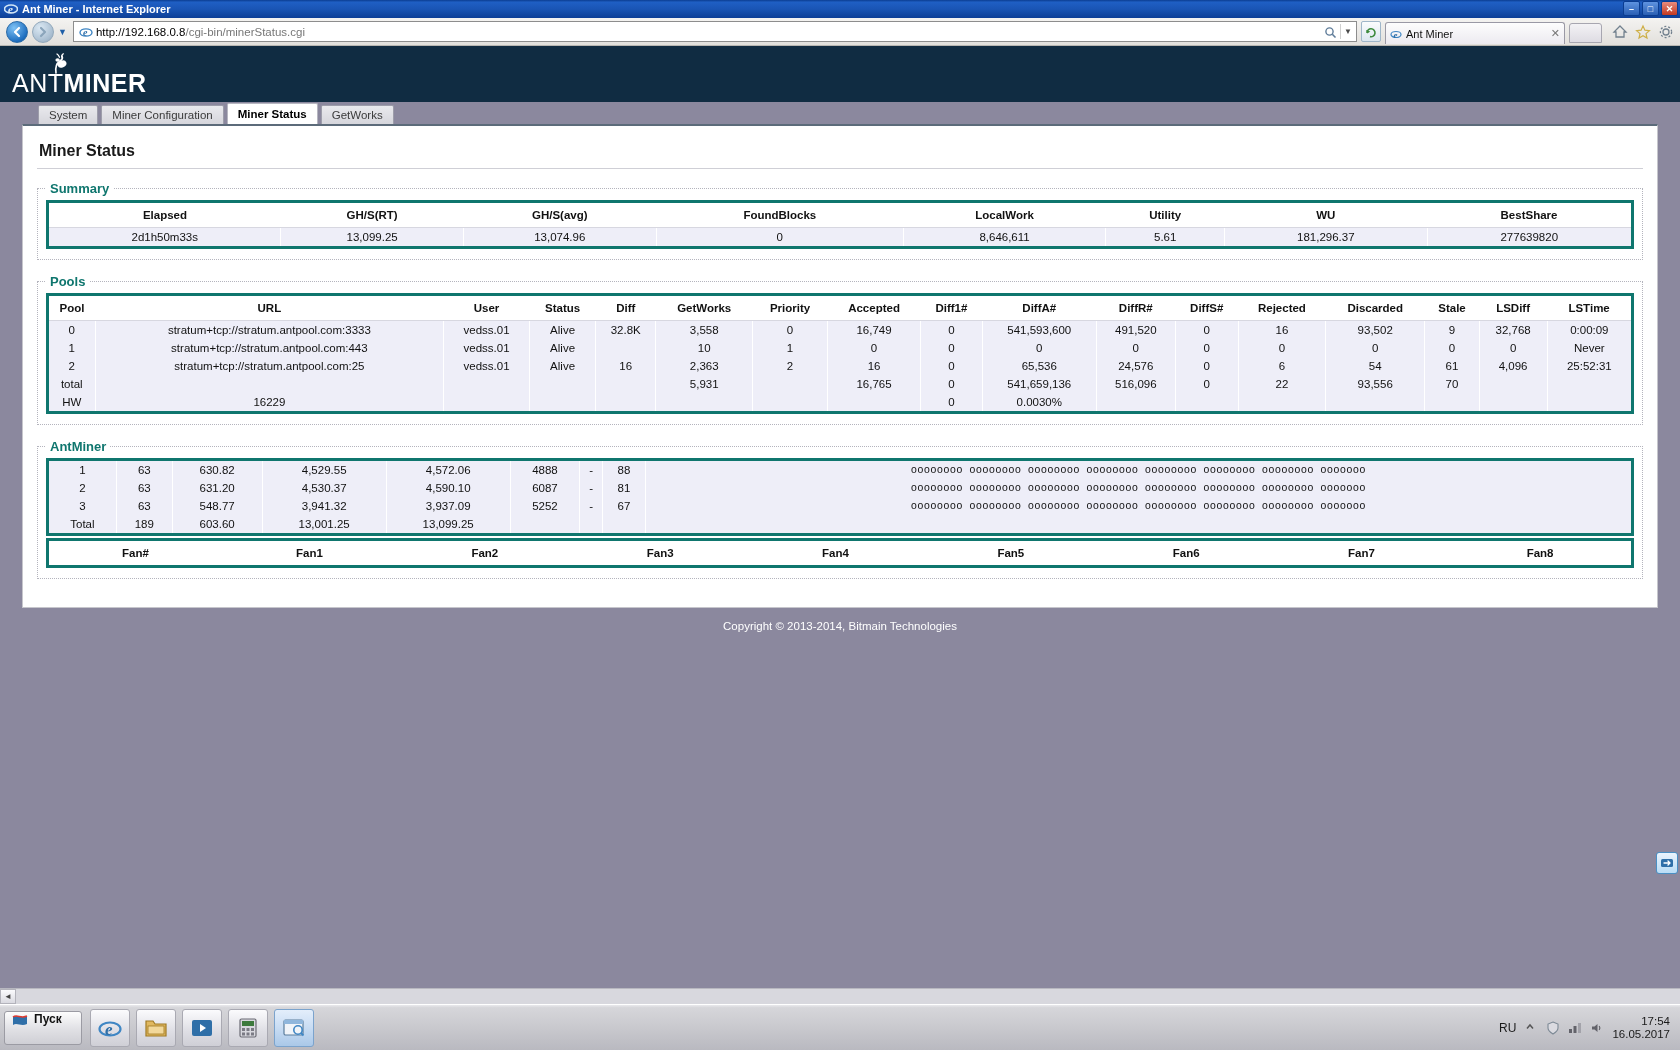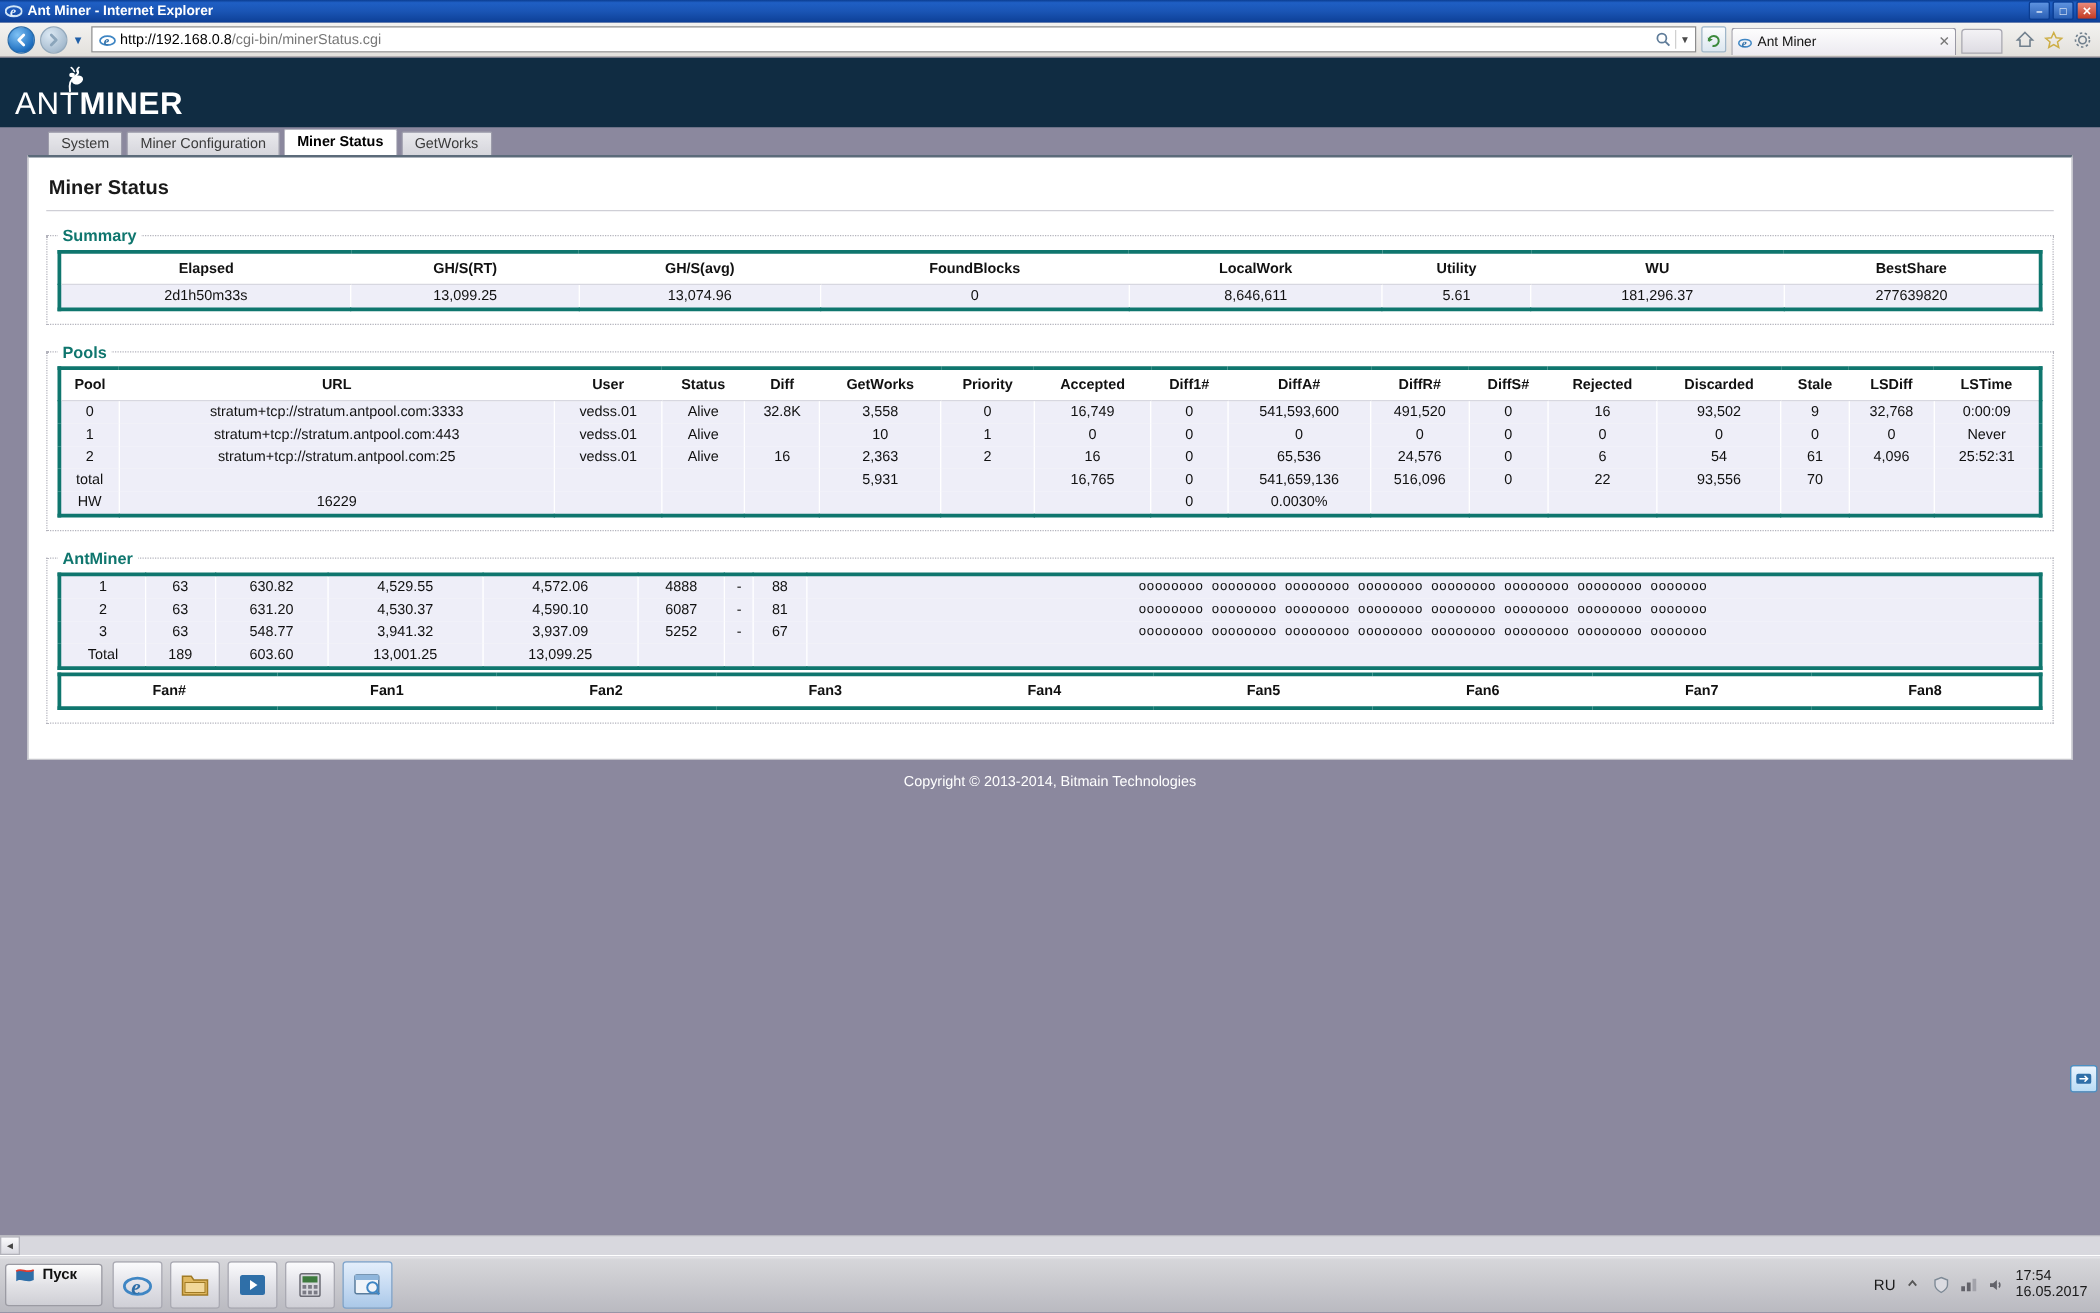--- a/index.html
+++ b/index.html
@@ -179,21 +179,21 @@
     width:40px;height:38px;border:1px solid #a9a9b2;border-radius:3px;
     background:linear-gradient(180deg,#fbfbfd,#e0e0e6 55%,#cfcfd6);
     display:flex;align-items:center;justify-content:center;
   }
   .tb-ico.active{background:linear-gradient(180deg,#e3eefb,#c5daf2 55%,#aac8e8);border-color:#7ba3cd}
   .tray{
     margin-left:auto;display:flex;align-items:center;gap:8px;padding-right:6px;
     font-size:11px;color:#1a1a1a;
   }
   .tray .lang{font-size:12px}
-  .tray .clock{text-align:left;line-height:13px;font-size:11.5px}
+  .tray .clock{text-align:right;line-height:13px;font-size:11.5px}
   .tray .ticon{width:14px;height:14px;opacity:.8}
 </style>
 </head>
 <body>
 
 <div class="titlebar">
   <span class="ie-glyph">
     <svg width="14" height="14" viewBox="0 0 14 14">
       <ellipse cx="7" cy="7" rx="6.5" ry="4" fill="none" stroke="#cfe4f7" stroke-width="1.6"></ellipse>
       <text x="4" y="11" font-size="11" font-family="Liberation Serif, serif" font-style="italic" fill="#e8f2fb" font-weight="bold">e</text>

